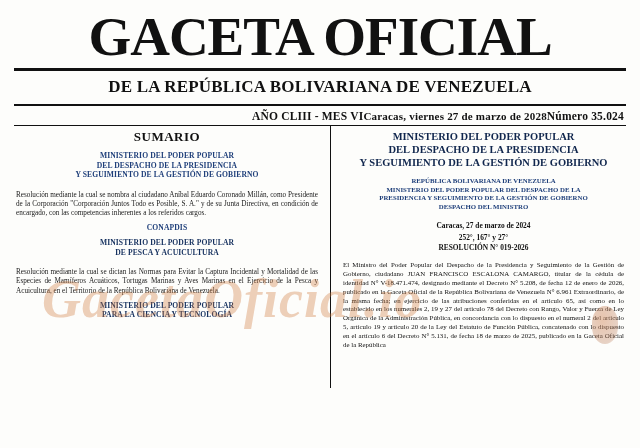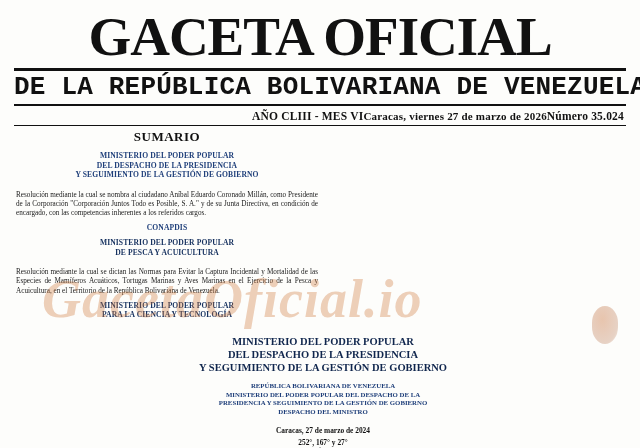--- a/index.html
+++ b/index.html
@@ -35,23 +35,23 @@
     line-height: 58px;
     letter-spacing: -1px;
     margin: 2px 0 0 0;
     white-space: nowrap;
   }
   .rule-thick {
     border-top: 3px solid #111;
     margin: 2px 0 3px 0;
   }
   .republic-line {
-    font-family: Liberation Mono, monospace;
-    font-weight: bold;
-    font-size: 26px;
+    font-family: Liberation Serif, serif;
+    font-weight: bold;
+    font-size: 17px;
     line-height: 26px;
     letter-spacing: 0.2px;
     white-space: nowrap;
   }
   .rule-thin {
     border-top: 2px solid #111;
     margin: 4px 0 0 0;
   }
 
   
@@ -71,21 +71,20 @@
   .rule-med {
     border-top: 1.5px solid #111;
     margin: 0 0 0 0;
   }
 
   
   .columns {
     display: flex;
     margin-top: 0;
     height: 262px;
-    flex-direction: column;
   }
   .col-left {
     width: 312px;
     padding: 2px 8px 0 2px;
     box-sizing: border-box;
     position: relative;
   }
   .col-divider {
     width: 0;
     border-left: 1px solid #111;
@@ -201,21 +200,21 @@
 
   <div class="masthead">
     <div class="gaceta-title">GACETA OFICIAL</div>
     <div class="rule-thick"></div>
     <div class="republic-line">DE LA REPÚBLICA BOLIVARIANA DE VENEZUELA</div>
     <div class="rule-thin"></div>
   </div>
 
   <div class="issueline">
     <div>AÑO CLIII - MES VI</div>
-    <div class="center">Caracas, viernes 27 de marzo de 2026</div>
+    <div class="center">Caracas, viernes 27 de marzo de 2028</div>
     <div>Número 35.024</div>
   </div>
   <div class="rule-med"></div>
 
   <div class="columns">
 
     <div class="col-left">
       <div class="sumario">SUMARIO</div>
 
       <div>

